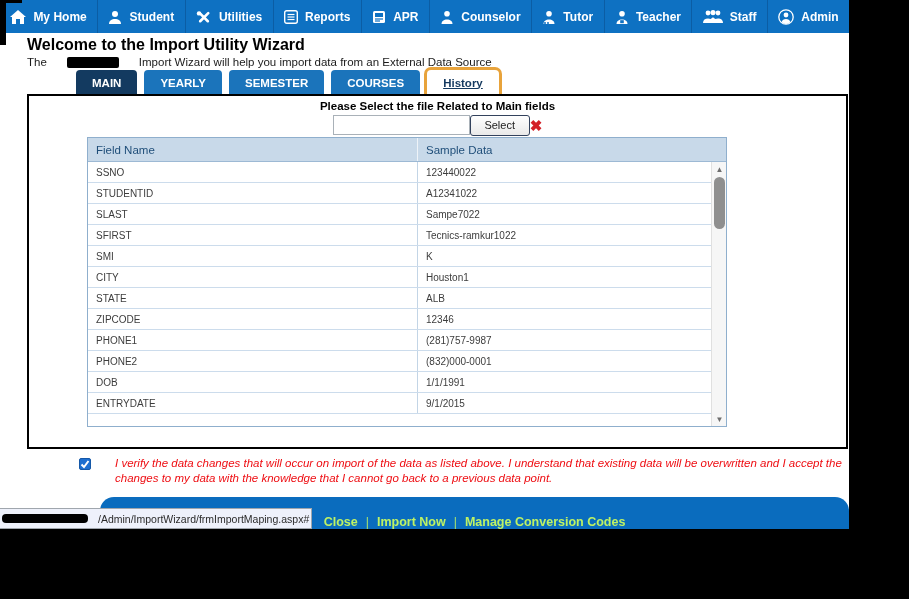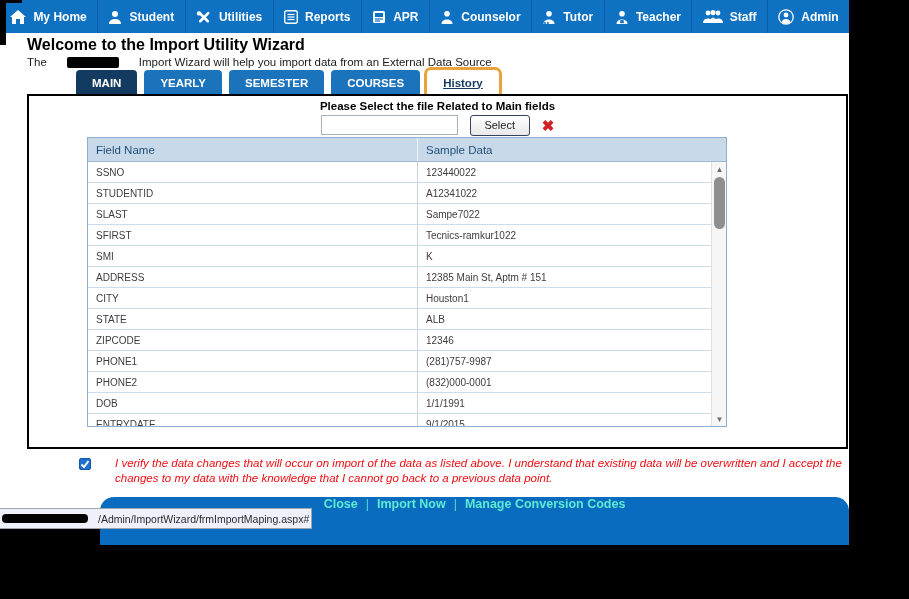--- a/index.html
+++ b/index.html
@@ -26,21 +26,21 @@
   
   .tabs{position:absolute;left:36px;top:70px;display:flex;gap:7px;height:25px;}
   .tab{height:25px;display:flex;align-items:center;justify-content:center;padding:0 16px;
        border-radius:4px 4px 0 0;background:#1b74bb;color:#fff;font-size:11.5px;font-weight:bold;cursor:pointer;}
   .tab.active{background:#133a60;margin-left:40px;}
   .tab.highlight{background:#fff;color:#14395f;text-decoration:underline;box-shadow:0 0 0 3px #e8a33b;}
 
   
   .panel{position:absolute;left:27px;top:94px;width:821px;height:355px;border:2px solid #000;background:#fff;}
   .prompt{position:absolute;left:0;top:4px;width:100%;text-align:center;font-size:11.5px;font-weight:bold;color:#000;}
-  .file-row{position:absolute;left:0;top:17px;width:100%;display:flex;justify-content:center;align-items:center;gap:12px;height:24px;}
+  .file-row{position:absolute;left:0;top:17px;width:100%;display:flex;justify-content:center;align-items:center;gap:0;height:24px;}
   .file-input{width:137px;height:20px;border:1px solid #a9b1b8;font-size:11px;padding:0 4px;outline:none;}
   .select-btn{height:21px;min-width:60px;border:1px solid #33425d;border-radius:3px;
               background:linear-gradient(#ffffff,#e9e9e9);font-size:11px;color:#222;cursor:pointer;}
   .red-x{color:#d31f26;font-size:15px;font-weight:bold;cursor:pointer;line-height:1;}
 
   
   .tbl{position:absolute;left:58px;top:41px;width:640px;height:290px;border:1px solid #8fafcd;background:#fff;}
   .tbl-head{position:absolute;left:0;top:0;width:100%;height:24px;background:#c8d9e9;display:flex;
             border-bottom:1px solid #9db9d4;}
   .th{font-size:11.5px;color:#1f4e79;display:flex;align-items:center;padding-left:8px;}
@@ -59,22 +59,22 @@
   .arr.dn{bottom:0;}
   .thumb{position:absolute;left:2px;top:15px;width:11px;height:52px;background:#8f8f8f;border-radius:6px;cursor:pointer;}
 
   
   .verify{position:absolute;left:79px;top:456px;width:766px;display:flex;gap:24px;font-style:italic;}
   .cb{width:12px;height:12px;margin-top:2px;background:#1e6fd0;border:1px solid #1558a8;border-radius:2px;
       display:flex;align-items:center;justify-content:center;cursor:pointer;flex:0 0 12px;}
   .vtext{font-size:11.5px;line-height:1.3;color:#ee0d12;}
 
   
-  .footerbar{position:absolute;left:100px;top:497px;width:749px;height:48px;background:#0a6cbe;
-             border-radius:14px 14px 0 0;display:flex;align-items:flex-start;justify-content:center;color:#5eead4;}
+  .footerbar{position:absolute;left:100px;top:497px;width:749px;height:32px;background:#0a6cbe;
+             border-radius:14px 14px 0 0;display:flex;align-items:flex-end;justify-content:center;color:#bef264;}
   .flink{font-size:12.5px;font-weight:bold;cursor:pointer;white-space:nowrap;}
   .fsep{margin:0 8px;font-weight:normal;opacity:.85;font-size:12.5px;}
 
   
   .statusbar{position:absolute;left:0;top:508px;width:312px;height:21px;background:#eef1fb;
              border:1px solid #a0a6ad;border-left:none;display:flex;align-items:center;gap:10px;
              font-size:10.5px;color:#2b2b2b;padding:0 0 0 2px;white-space:nowrap;overflow:hidden;}
   .scribble{display:inline-block;width:86px;height:9px;background:#000;border-radius:4px;flex:0 0 86px;}
 </style>
 </head>
@@ -229,24 +229,20 @@
             </div>
             <div class="row">
               <div class="cell c1">SFIRST</div>
               <div class="cell c2">Tecnics-ramkur1022</div>
             </div>
             <div class="row">
               <div class="cell c1">SMI</div>
               <div class="cell c2">K</div>
             </div>
             <div class="row">
-              <div class="cell c1">ADDRESS</div>
-              <div class="cell c2">12385 Main St, Aptm # 151</div>
-            </div>
-            <div class="row">
               <div class="cell c1">CITY</div>
               <div class="cell c2">Houston1</div>
             </div>
             <div class="row">
               <div class="cell c1">STATE</div>
               <div class="cell c2">ALB</div>
             </div>
             <div class="row">
               <div class="cell c1">ZIPCODE</div>
               <div class="cell c2">12346</div>

